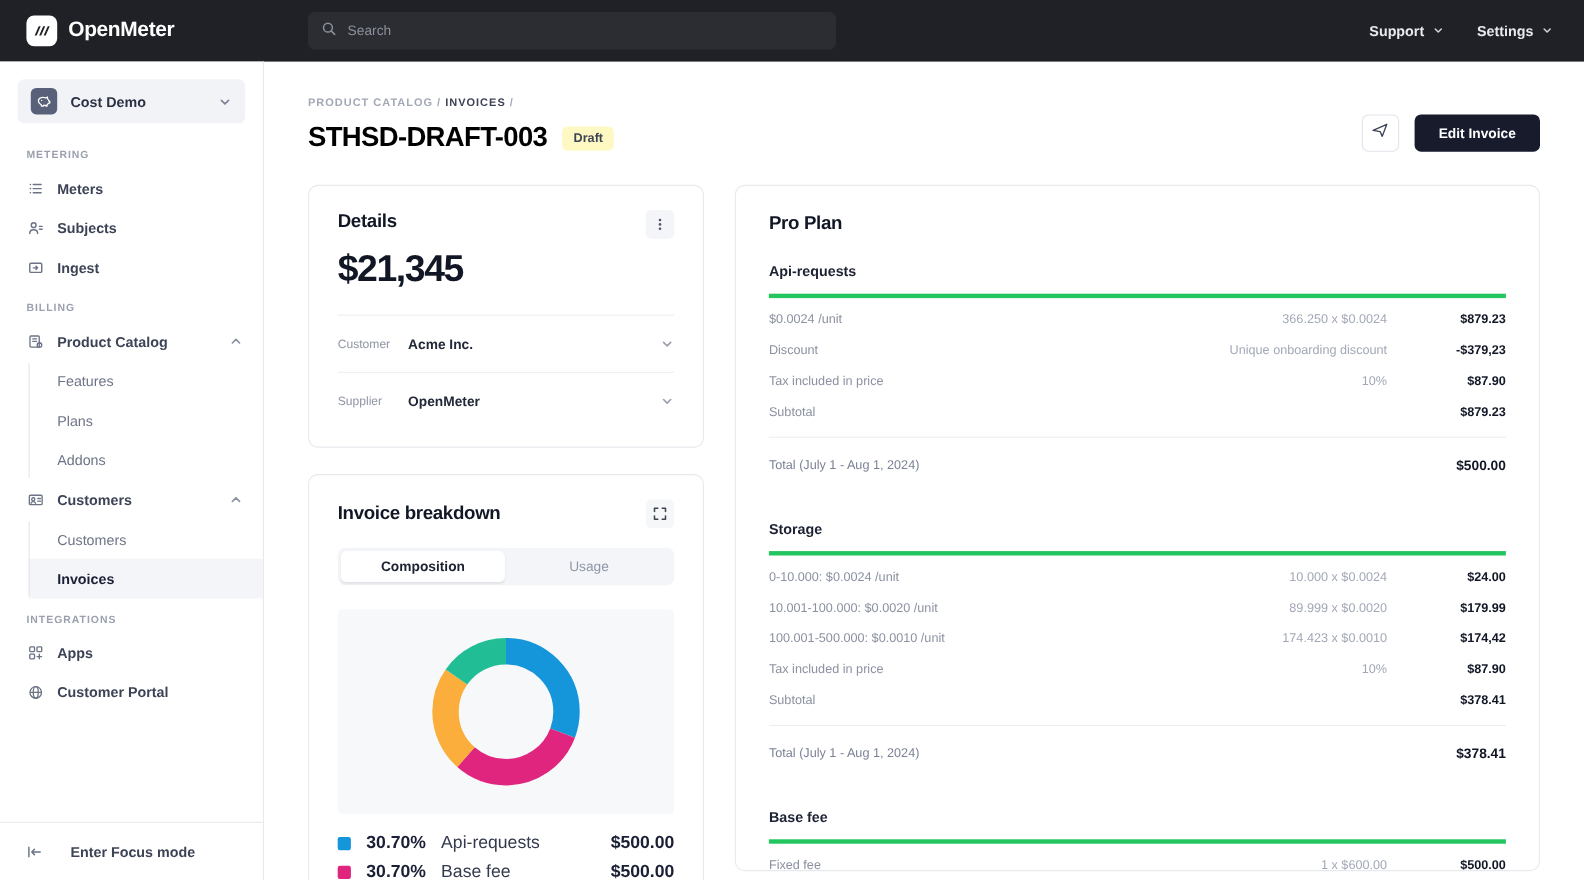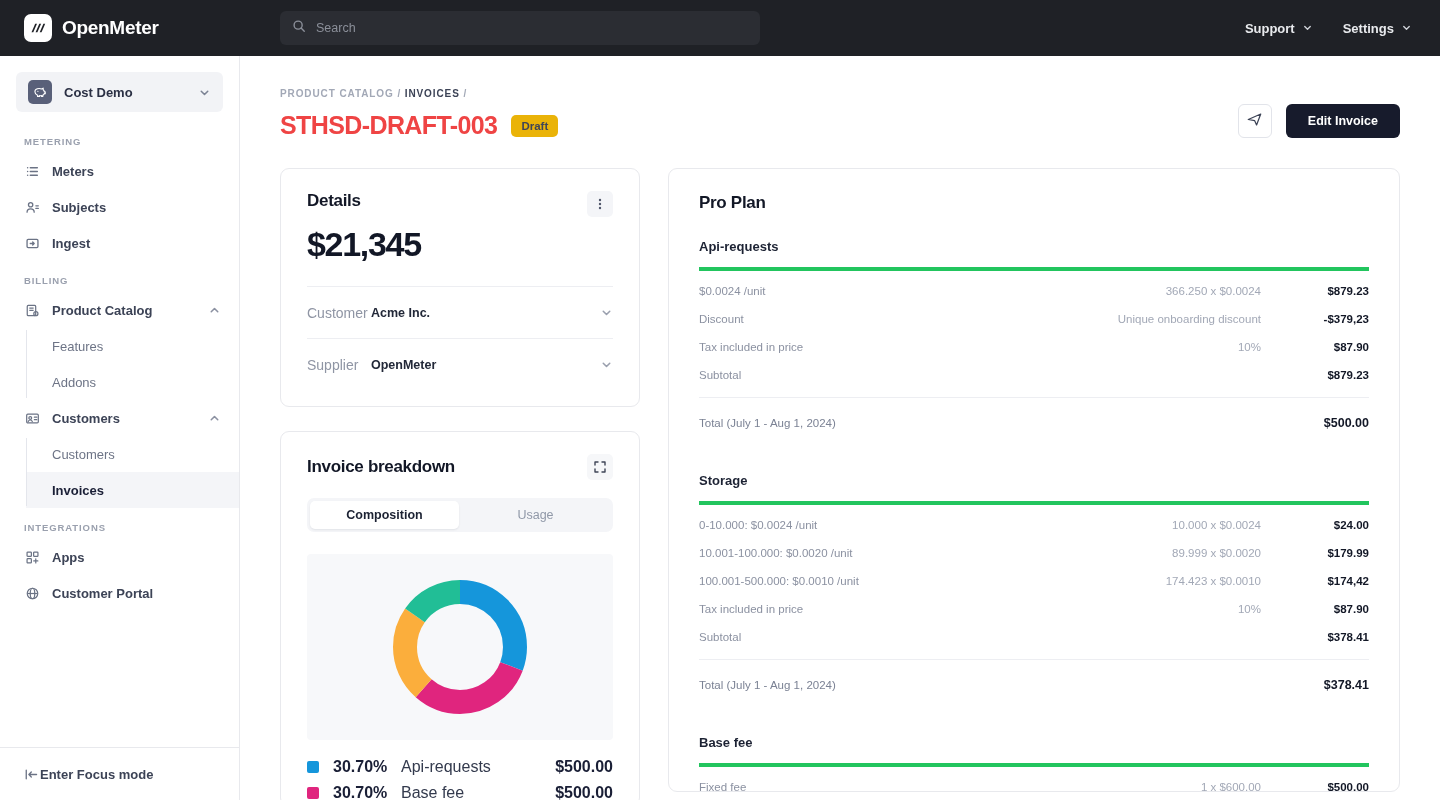--- a/index.html
+++ b/index.html
@@ -80,34 +80,34 @@
     content: ""; position: absolute; left: 26px; top: 2px; bottom: 2px; width: 1px; background: #e4e6ec;
   }
   .nav-sub {
     height: 36px; display: flex; align-items: center;
     padding-left: 26px; font-size: 13px; color: #6d7486; font-weight: 500; cursor: pointer;
   }
   .nav-sub.active { background: #f4f5f8; color: #1a1f36; font-weight: 700; }
 
   .sidebar-footer { border-top: 1px solid #e8e9ed; }
   .focus-row {
-    height: 52px; display: flex; align-items: center; gap: 0;
+    height: 52px; display: flex; align-items: center; gap: 24px;
     padding-left: 24px; font-size: 13px; color: #3c4356; font-weight: 600; cursor: pointer;
   }
   .focus-row .ico { color: #6b7385; display: flex; width: 16px; }
 
   
   .main { flex: 1; min-width: 0; overflow: hidden; background: #ffffff; padding: 0 40px; }
   .page-head { padding-top: 32px; display: flex; align-items: flex-start; }
   .crumb { font-size: 10px; letter-spacing: 0.9px; font-weight: 700; color: #a2a8b6; text-transform: uppercase; }
   .crumb .cur { color: #3c4356; }
   .title-row { display: flex; align-items: center; gap: 14px; margin-top: 12px; }
-  .page-title { font-size: 25px; font-weight: 700; letter-spacing: -0.6px; color: #ef4444; }
+  .page-title { font-size: 25px; font-weight: 700; letter-spacing: -0.6px; color: #000000; }
   .badge {
-    background: #eab308; color: #3f4557; font-size: 11.5px; font-weight: 600;
+    background: #fef9c3; color: #3f4557; font-size: 11.5px; font-weight: 600;
     padding: 5px 10px; border-radius: 5px;
   }
   .head-actions { margin-left: auto; display: flex; align-items: center; gap: 14px; padding-top: 16px; }
   .icon-btn {
     width: 34px; height: 34px; border: 1px solid #e2e4ea; border-radius: 6px; background: #fff;
     display: flex; align-items: center; justify-content: center; color: #3c4356; cursor: pointer;
   }
   .primary-btn {
     height: 34px; background: #171b2c; color: #fff; border: 0; border-radius: 6px;
     font-size: 12.5px; font-weight: 700; padding: 0 22px; cursor: pointer;
@@ -125,21 +125,21 @@
   .card-title { font-size: 17px; font-weight: 700; letter-spacing: -0.3px; color: #121726; }
   .dots-btn {
     margin-left: auto; width: 26px; height: 26px; border-radius: 5px; background: #f4f5f8;
     display: flex; align-items: center; justify-content: center; color: #50576b; cursor: pointer;
   }
   .big-amount { font-size: 34px; font-weight: 700; letter-spacing: -1.3px; color: #121726; padding: 8px 26px 22px 26px; }
   .kv-row {
     display: flex; align-items: center; height: 52px; border-top: 1px solid #edeef2;
     margin: 0 26px; cursor: pointer;
   }
-  .kv-key { font-size: 14px; color: #8f95a4; width: 64px; flex: 0 0 64px; }
+  .kv-key { font-size: 11px; color: #8f95a4; width: 64px; flex: 0 0 64px; }
   .kv-val { font-size: 12.5px; color: #222838; font-weight: 700; }
   .kv-chev { margin-left: auto; color: #9aa0ae; display: flex; }
 
   
   .breakdown-head { display: flex; align-items: center; padding: 22px 26px 0 26px; }
   .expand-btn {
     margin-left: auto; width: 26px; height: 26px; border-radius: 5px; background: #f6f7f9;
     display: flex; align-items: center; justify-content: center; color: #3f4557; cursor: pointer;
   }
   .tabs {
@@ -304,20 +304,23 @@
                 <path d="M3 7.2 L6 4.2 L9 7.2"></path>
               </svg>
           </span>
         </div>
 
         <div class="nav-sub-wrap">
           <div class="nav-sub">
             <span>Features</span>
           </div>
           <div class="nav-sub">
+            <span>Plans</span>
+          </div>
+          <div class="nav-sub">
             <span>Addons</span>
           </div>
         </div>
 
         <div class="nav-item">
           <span class="ico">
             <svg width="15" height="15" viewBox="0 0 16 16" fill="none" stroke="#6b7385" stroke-width="1.3" stroke-linejoin="round">
               <rect x="1.8" y="3.4" width="12.4" height="9.2" rx="1.2"></rect>
                 <circle cx="5.6" cy="7.4" r="1.5"></circle>
                 <path d="M3.4 11.2c.4-1.1 1.3-1.6 2.2-1.6s1.8.5 2.2 1.6" stroke-linecap="round"></path>

